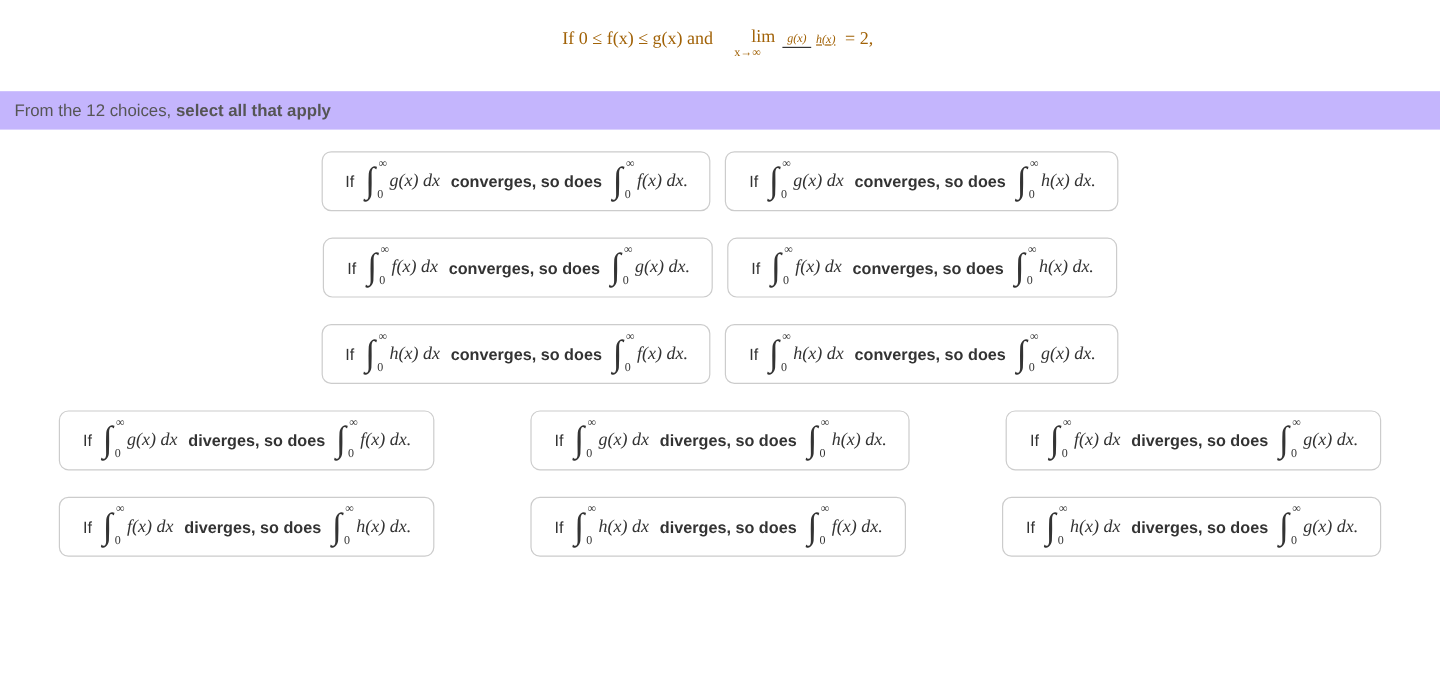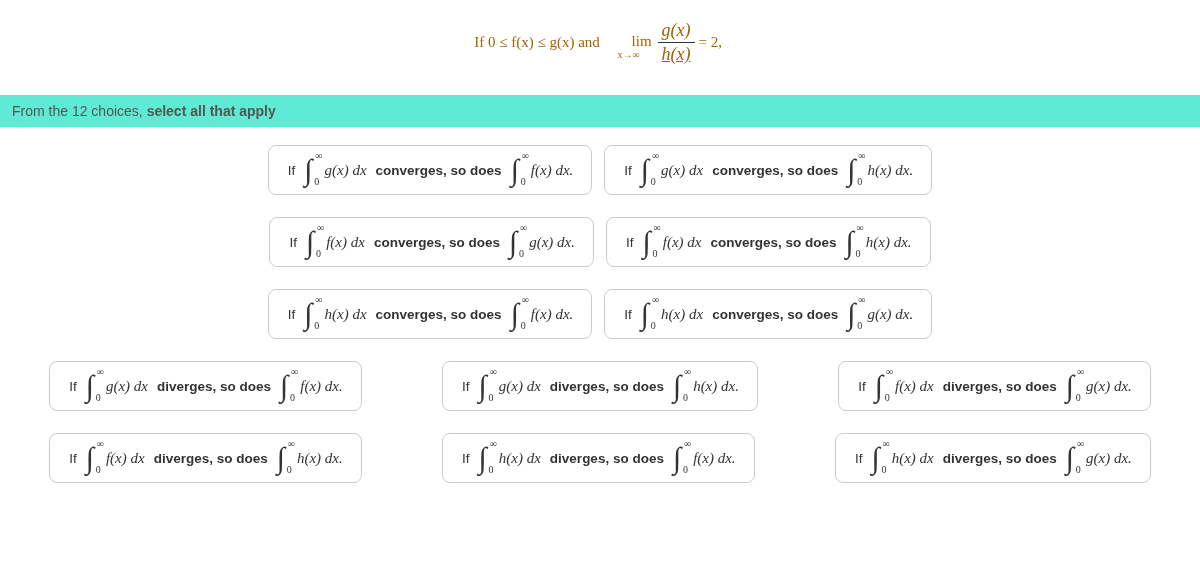--- a/index.html
+++ b/index.html
@@ -18,21 +18,21 @@
     }
     
     .question-text {
       text-align: center;
       font-size: 15px;
       padding: 20px 0 30px 0;
       color: #a16207;
     }
     
     .instruction-bar {
-      background: #5eead4;
+      background: #c4b5fd;
       padding: 8px 12px;
       font-size: 14px;
       color: #555;
     }
     
     .instruction-bar .bold {
       font-weight: 600;
     }
     
     .choices-area {
@@ -68,24 +68,24 @@
     
     .math {
       display: inline-flex;
       align-items: center;
       font-family: 'Cambria Math', 'Times New Roman', serif;
       font-size: 15px;
     }
     
     .frac {
       display: inline-flex;
-      flex-direction: column;
+      flex-direction: row;
       vertical-align: middle;
       margin: 0 4px;
-      font-size: 18px;
+      font-size: 10px;
     }
     .frac .num {
       border-bottom: 1px solid #333;
       padding: 0 4px 1px 4px;
     }
     .frac .den {
       padding: 1px 4px 0 4px;
       text-decoration: underline;
     }
     

